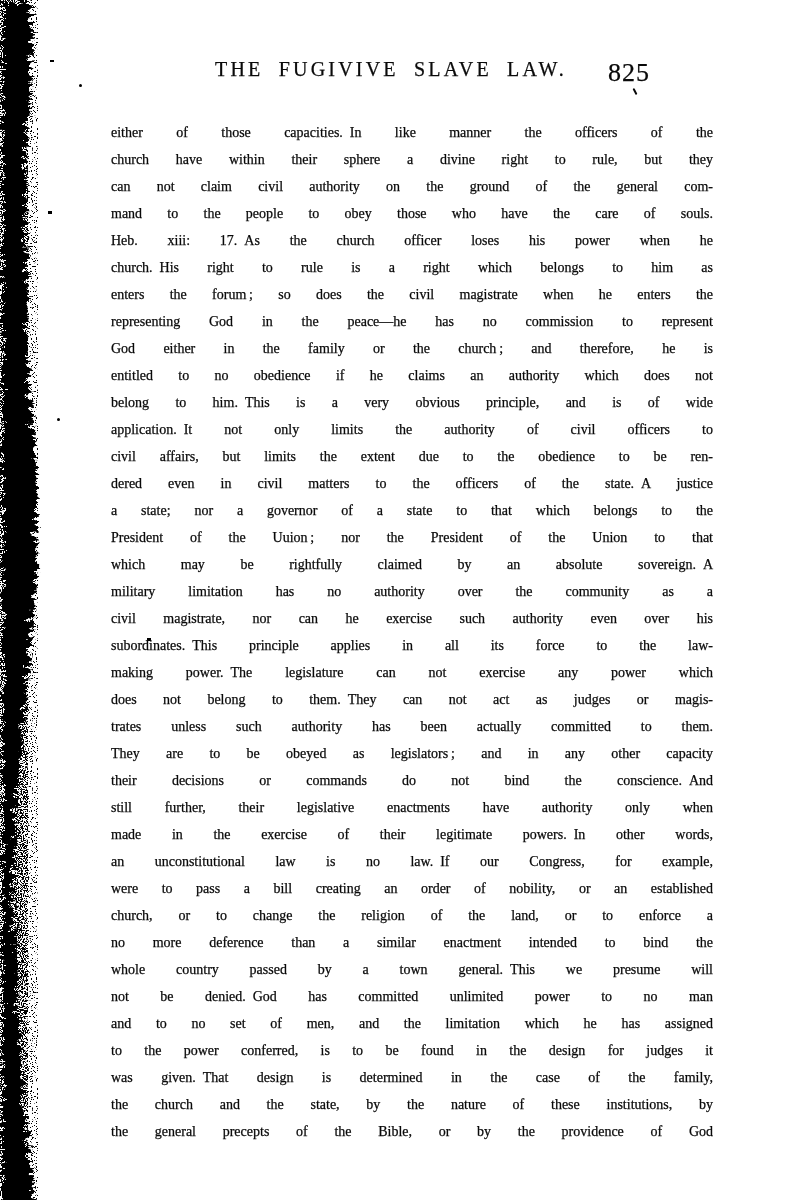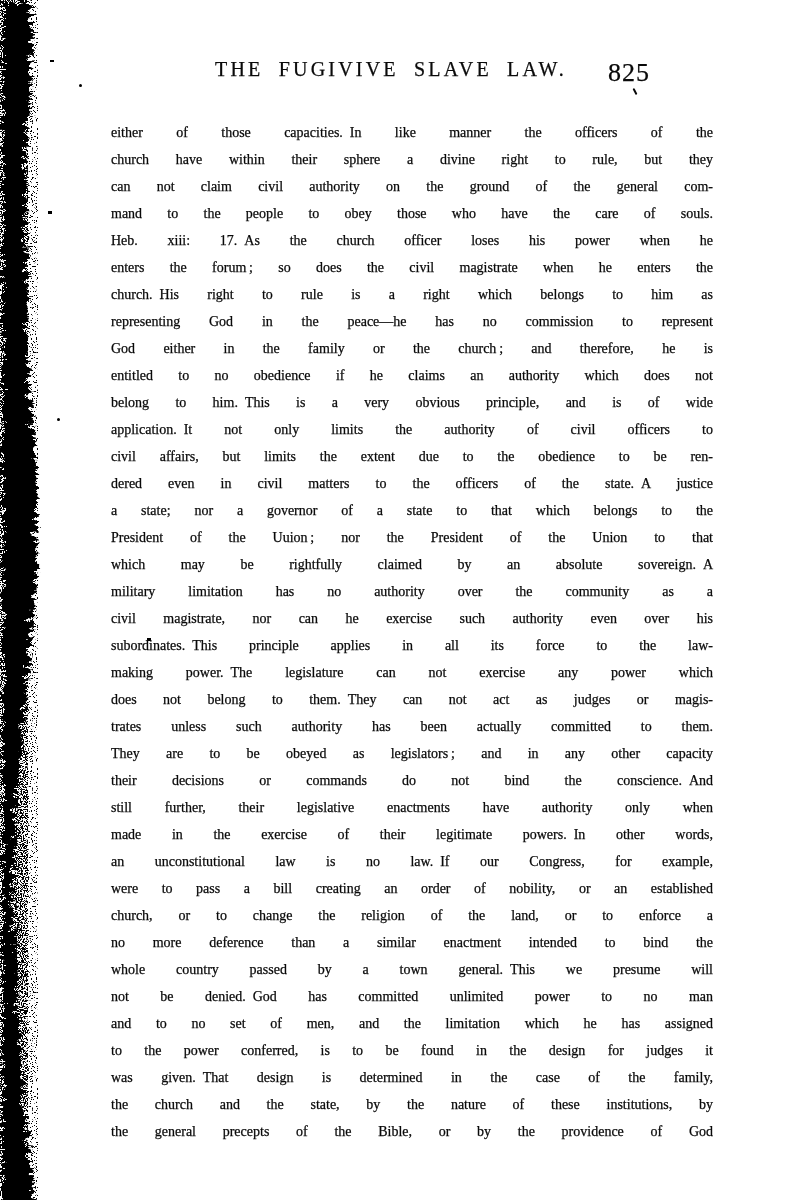--- a/index.html
+++ b/index.html
@@ -111,22 +111,22 @@
   <div class="header-title">THE FUGIVIVE SLAVE LAW.</div>
   <div class="page-number">825</div>
   <div class="pagenum-mark"></div>
 
   <div class="text-block">
       <div class="line">either of those capacities. In like manner the officers of the</div>
       <div class="line">church have within their sphere a divine right to rule, but they</div>
       <div class="line">can not claim civil authority on the ground of the general com-</div>
       <div class="line">mand to the people to obey those who have the care of souls.</div>
       <div class="line">Heb. xiii: 17. As the church officer loses his power when he</div>
+      <div class="line">church. His right to rule is a right which belongs to him as</div>
       <div class="line">enters the forum ; so does the civil magistrate when he enters the</div>
-      <div class="line">church. His right to rule is a right which belongs to him as</div>
       <div class="line">representing God in the peace—he has no commission to represent</div>
       <div class="line">God either in the family or the church ; and therefore, he is</div>
       <div class="line">entitled to no obedience if he claims an authority which does not</div>
       <div class="line">belong to him. This is a very obvious principle, and is of wide</div>
       <div class="line">application. It not only limits the authority of civil officers to</div>
       <div class="line">civil affairs, but limits the extent due to the obedience to be ren-</div>
       <div class="line">dered even in civil matters to the officers of the state. A justice</div>
       <div class="line">a state; nor a governor of a state to that which belongs to the</div>
       <div class="line">President of the Uuion ; nor the President of the Union to that</div>
       <div class="line">which may be rightfully claimed by an absolute sovereign. A</div>

